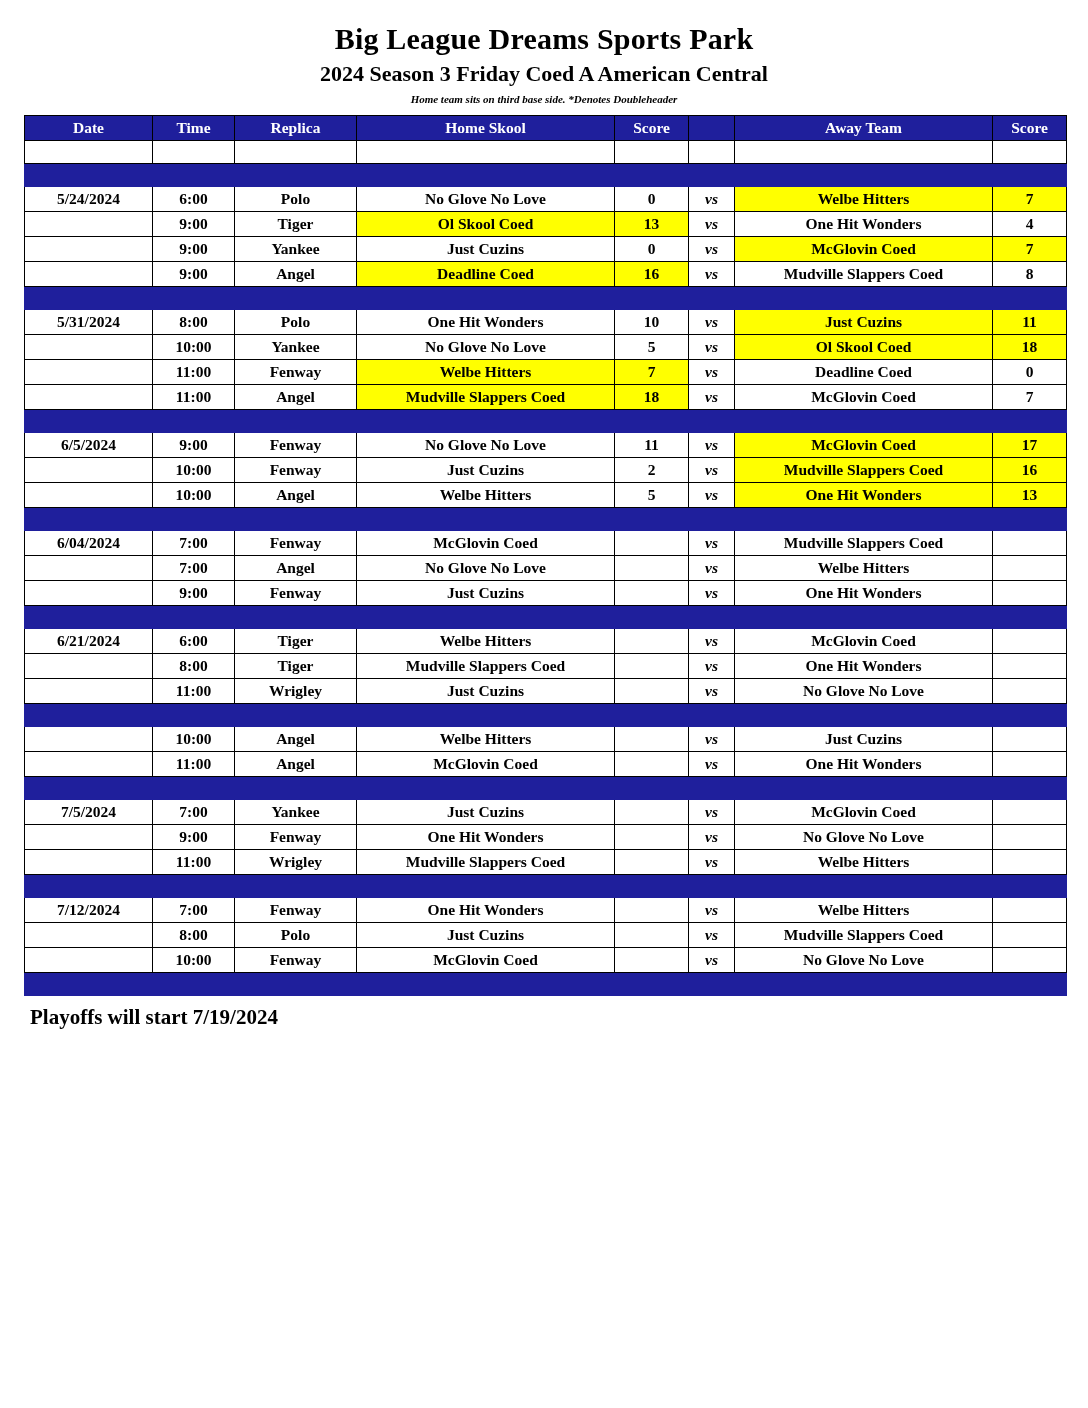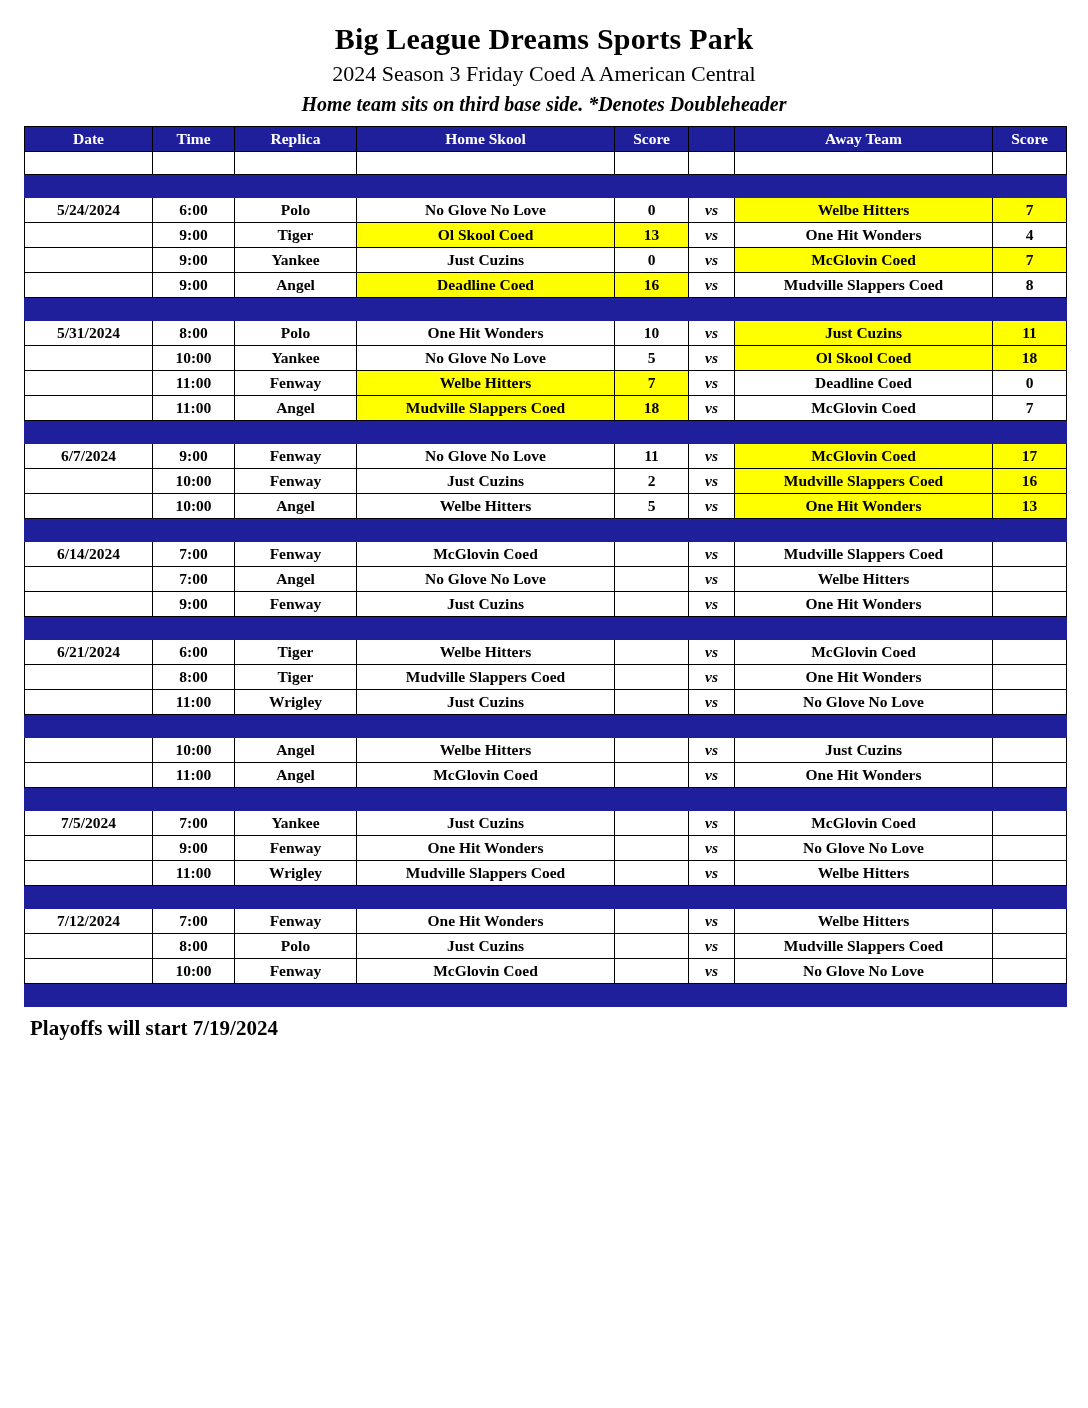--- a/index.html
+++ b/index.html
@@ -24,25 +24,25 @@
     text-align: center;
   }
   .doc-title {
     font-size: 30px;
     font-weight: bold;
     letter-spacing: 0.2px;
     margin: 0 0 5px 0;
   }
   .doc-subtitle {
     font-size: 22px;
-    font-weight: normal;
+    font-weight: bold;
     margin: 0 0 6px 0;
   }
   .doc-note {
-    font-size: 20px;
+    font-size: 11px;
     font-weight: bold;
     font-style: italic;
     margin: 0 0 10px 0;
   }
   table.schedule {
     border-collapse: collapse;
     width: 1040px;
     margin: 9px auto;
     table-layout: fixed;
   }
@@ -245,21 +245,21 @@
           <td></td>
           <td></td>
           <td></td>
           <td></td>
           <td></td>
           <td></td>
           <td></td>
           <td></td>
         </tr>
         <tr>
-          <td>6/7/2024</td>
+          <td>6/5/2024</td>
           <td>9:00</td>
           <td>Fenway</td>
           <td>No Glove No Love</td>
           <td>11</td>
           <td class="vs">vs</td>
           <td class="hl">McGlovin Coed</td>
           <td class="hl">17</td>
         </tr>
         <tr>
           <td></td>
@@ -285,21 +285,21 @@
           <td></td>
           <td></td>
           <td></td>
           <td></td>
           <td></td>
           <td></td>
           <td></td>
           <td></td>
         </tr>
         <tr>
-          <td>6/14/2024</td>
+          <td>6/04/2024</td>
           <td>7:00</td>
           <td>Fenway</td>
           <td>McGlovin Coed</td>
           <td></td>
           <td class="vs">vs</td>
           <td>Mudville Slappers Coed</td>
           <td></td>
         </tr>
         <tr>
           <td></td>

